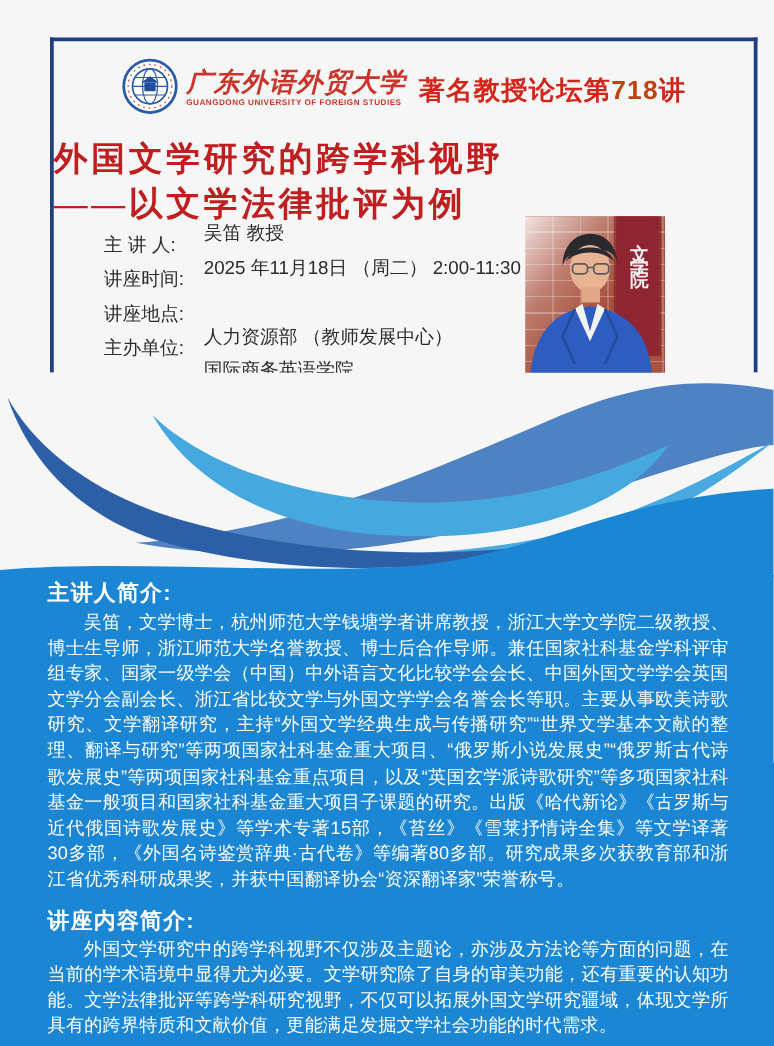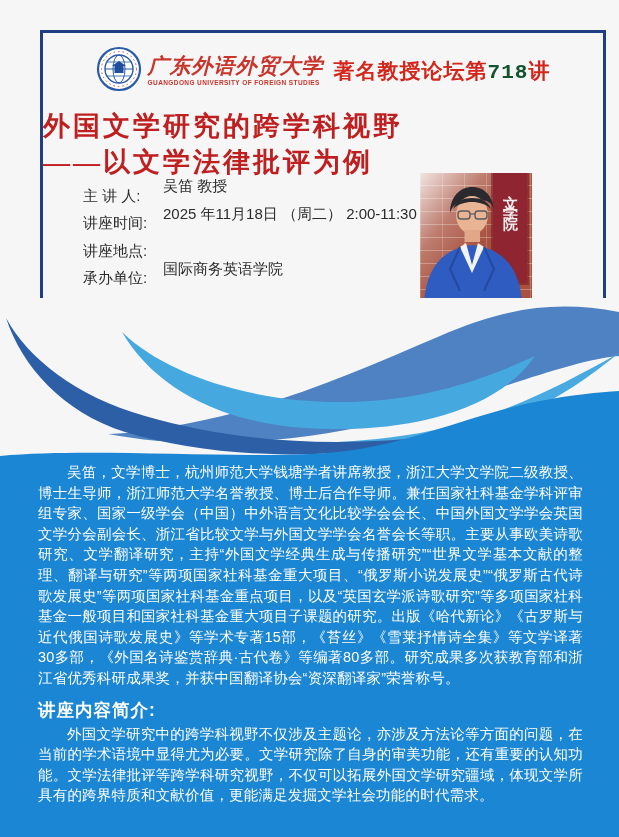--- a/index.html
+++ b/index.html
@@ -9,21 +9,21 @@
   
   .frame { position:absolute; left:40px; top:30px; width:566px; height:268px;
            border:3px solid #203f80; border-bottom:none; background:#f6f6f7; }
   .header-row { display:flex; justify-content:center; align-items:center; gap:10px; margin-top:13px; }
   .logo-group { display:flex; align-items:center; gap:6px; }
   .logo-names { display:flex; flex-direction:column; line-height:1; }
   .uni-cn { font-family:"Liberation Serif", serif; font-style:italic; font-weight:bold;
             font-size:21px; color:#c9342b; letter-spacing:1px; }
   .uni-en { font-size:6.5px; color:#c9342b; font-weight:bold; letter-spacing:.4px; margin-top:3px; }
   .forum-title { font-size:21px; font-weight:bold; color:#d3261b; letter-spacing:1px; }
-  .forum-num { color:#14532d;font-family:Liberation Mono, monospace; }
+  .forum-num { color:#c2410c; }
 
   .main-title { text-align:left; margin-top:12px; font-family:"Liberation Serif", serif;
                 font-weight:bold; color:#bf1f1f; font-size:27px; line-height:36px; letter-spacing:3px; }
 
   .info { position:absolute; left:40px; top:140px; font-size:15px; color:#2c2c2c; }
   .info-row { display:flex; height:27.5px; align-items:center; }
   .info-label { width:80px;margin-top:19px; }
   .info-value { }
 
   
@@ -95,20 +95,24 @@
         <span class="info-value">吴笛 教授</span>
       </div>
       <div class="info-row">
         <span class="info-label">讲座时间:</span>
         <span class="info-value">2025 年11月18日 （周二） 2:00-11:30</span>
       </div>
       <div class="info-row">
         <span class="info-label">讲座地点:</span>
       </div>
       <div class="info-row">
+        <span class="info-label">主办单位:</span>
+        <span class="info-value">人力资源部 （教师发展中心）</span>
+      </div>
+      <div class="info-row">
         <span class="info-label">承办单位:</span>
         <span class="info-value">国际商务英语学院</span>
       </div>
     </div>
   </div>
 
   <div class="photo">
     <div class="photo-light"></div>
     <div class="photo-sign">
       <span class="photo-sign-text">文学院</span>
@@ -133,18 +137,19 @@
       <rect x="0" y="0" width="619" height="164" fill="#f6f6f7"></rect>
       <path d="M619,14 C555,2 505,10 440,38 C360,72 280,108 185,126 C150,132 125,136 108,136 C190,152 300,146 400,120 C490,96 570,62 619,58 Z" fill="#4f82c2"></path>
       <path d="M619,55 C560,88 500,120 420,135 C350,147 280,148 200,138 C300,163 430,158 520,118 C566,97 598,72 619,55 Z" fill="#49aae1"></path>
       <path d="M122,34 C165,76 250,104 340,104 C410,104 470,88 535,58 C495,116 400,136 305,130 C215,124 152,86 122,34 Z" fill="#45a8df"></path>
       <path d="M6,20 C28,60 75,98 145,118 C235,144 330,150 440,138 C340,166 210,160 125,134 C62,114 22,68 6,20 Z" fill="#2d5fa6"></path>
       <path d="M0,158 C90,150 210,160 310,156 C400,153 460,118 540,103 C570,97 600,94 619,93 L619,164 L0,164 Z" fill="#1b86d3"></path>
     </svg>
   </div>
 
   <div class="blue-section">
+    <div class="section-heading">主讲人简介:</div>
     <p class="section-para">吴笛，文学博士，杭州师范大学钱塘学者讲席教授，浙江大学文学院二级教授、博士生导师，浙江师范大学名誉教授、博士后合作导师。兼任国家社科基金学科评审组专家、国家一级学会（中国）中外语言文化比较学会会长、中国外国文学学会英国文学分会副会长、浙江省比较文学与外国文学学会名誉会长等职。主要从事欧美诗歌研究、文学翻译研究，主持“外国文学经典生成与传播研究”“世界文学基本文献的整理、翻译与研究”等两项国家社科基金重大项目、“俄罗斯小说发展史”“俄罗斯古代诗歌发展史”等两项国家社科基金重点项目，以及“英国玄学派诗歌研究”等多项国家社科基金一般项目和国家社科基金重大项目子课题的研究。出版《哈代新论》《古罗斯与近代俄国诗歌发展史》等学术专著15部，《苔丝》《雪莱抒情诗全集》等文学译著30多部，《外国名诗鉴赏辞典·古代卷》等编著80多部。研究成果多次获教育部和浙江省优秀科研成果奖，并获中国翻译协会“资深翻译家”荣誉称号。</p>
     <div class="section-heading second">讲座内容简介:</div>
     <p class="section-para">外国文学研究中的跨学科视野不仅涉及主题论，亦涉及方法论等方面的问题，在当前的学术语境中显得尤为必要。文学研究除了自身的审美功能，还有重要的认知功能。文学法律批评等跨学科研究视野，不仅可以拓展外国文学研究疆域，体现文学所具有的跨界特质和文献价值，更能满足发掘文学社会功能的时代需求。</p>
   </div>
 
 </div>
 
 </body></html>

